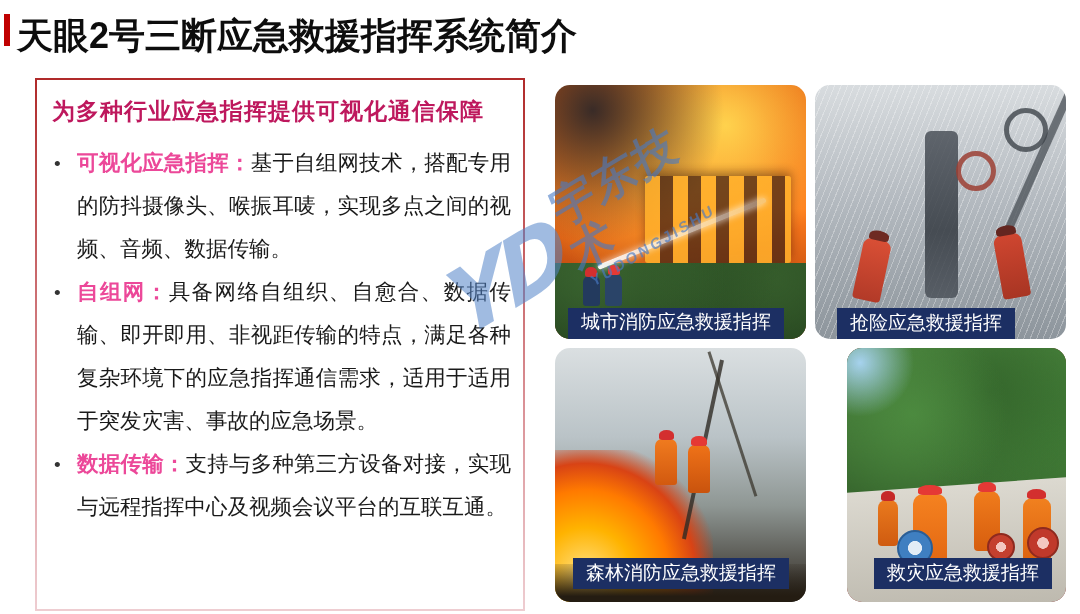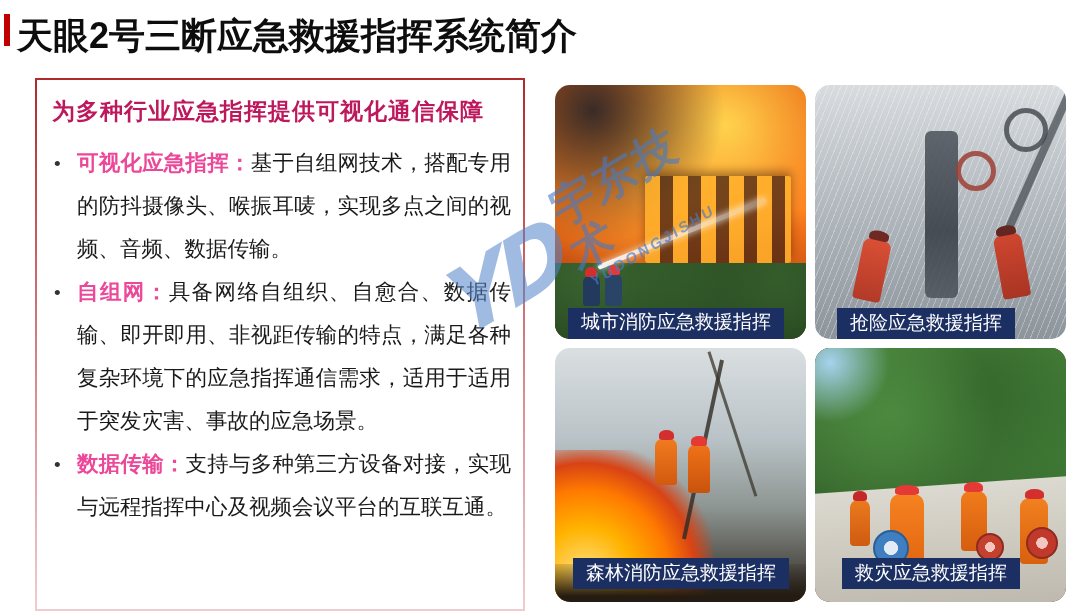--- a/index.html
+++ b/index.html
@@ -119,21 +119,21 @@
     position:absolute;left:0;right:0;bottom:0;height:15%;
     background:linear-gradient(180deg, rgba(40,30,20,.15), #241c12 85%);
   }
   .p3-branch1{position:absolute;left:58%;top:4%;width:4px;height:72%;background:#2e2a24;transform:rotate(12deg);opacity:.8;}
   .p3-branch2{position:absolute;left:70%;top:0;width:3px;height:60%;background:#3a352c;transform:rotate(-18deg);opacity:.75;}
   .p3-f1{left:40%;top:36%;width:22px;height:46px;background:linear-gradient(180deg,#f07b1f,#d2590f);
          border-radius:7px 7px 3px 3px;--helmet:#d32f2f;}
   .p3-f2{left:53%;top:38%;width:22px;height:48px;background:linear-gradient(180deg,#ef7218,#c9530d);
          border-radius:7px 7px 3px 3px;--helmet:#e53935;}
   
-  .p4{background:#7f1d1d;}
+  .p4{background:#7f1d1d;margin-left:32px;}
   .p4-trees{
     position:absolute;left:0;right:0;top:0;height:58%;
     background:
       radial-gradient(circle at 6% 10%, #a6d2ee 0%, rgba(166,210,238,0) 22%),
       radial-gradient(circle at 30% 45%, #4c8a3f 0%, rgba(76,138,63,0) 55%),
       radial-gradient(circle at 65% 30%, #35672c 0%, rgba(53,103,44,0) 60%),
       radial-gradient(circle at 92% 55%, #3f7a35 0%, rgba(63,122,53,0) 55%),
       linear-gradient(180deg,#4a833d 0%,#38682e 100%);
   }
   .p4-path{

